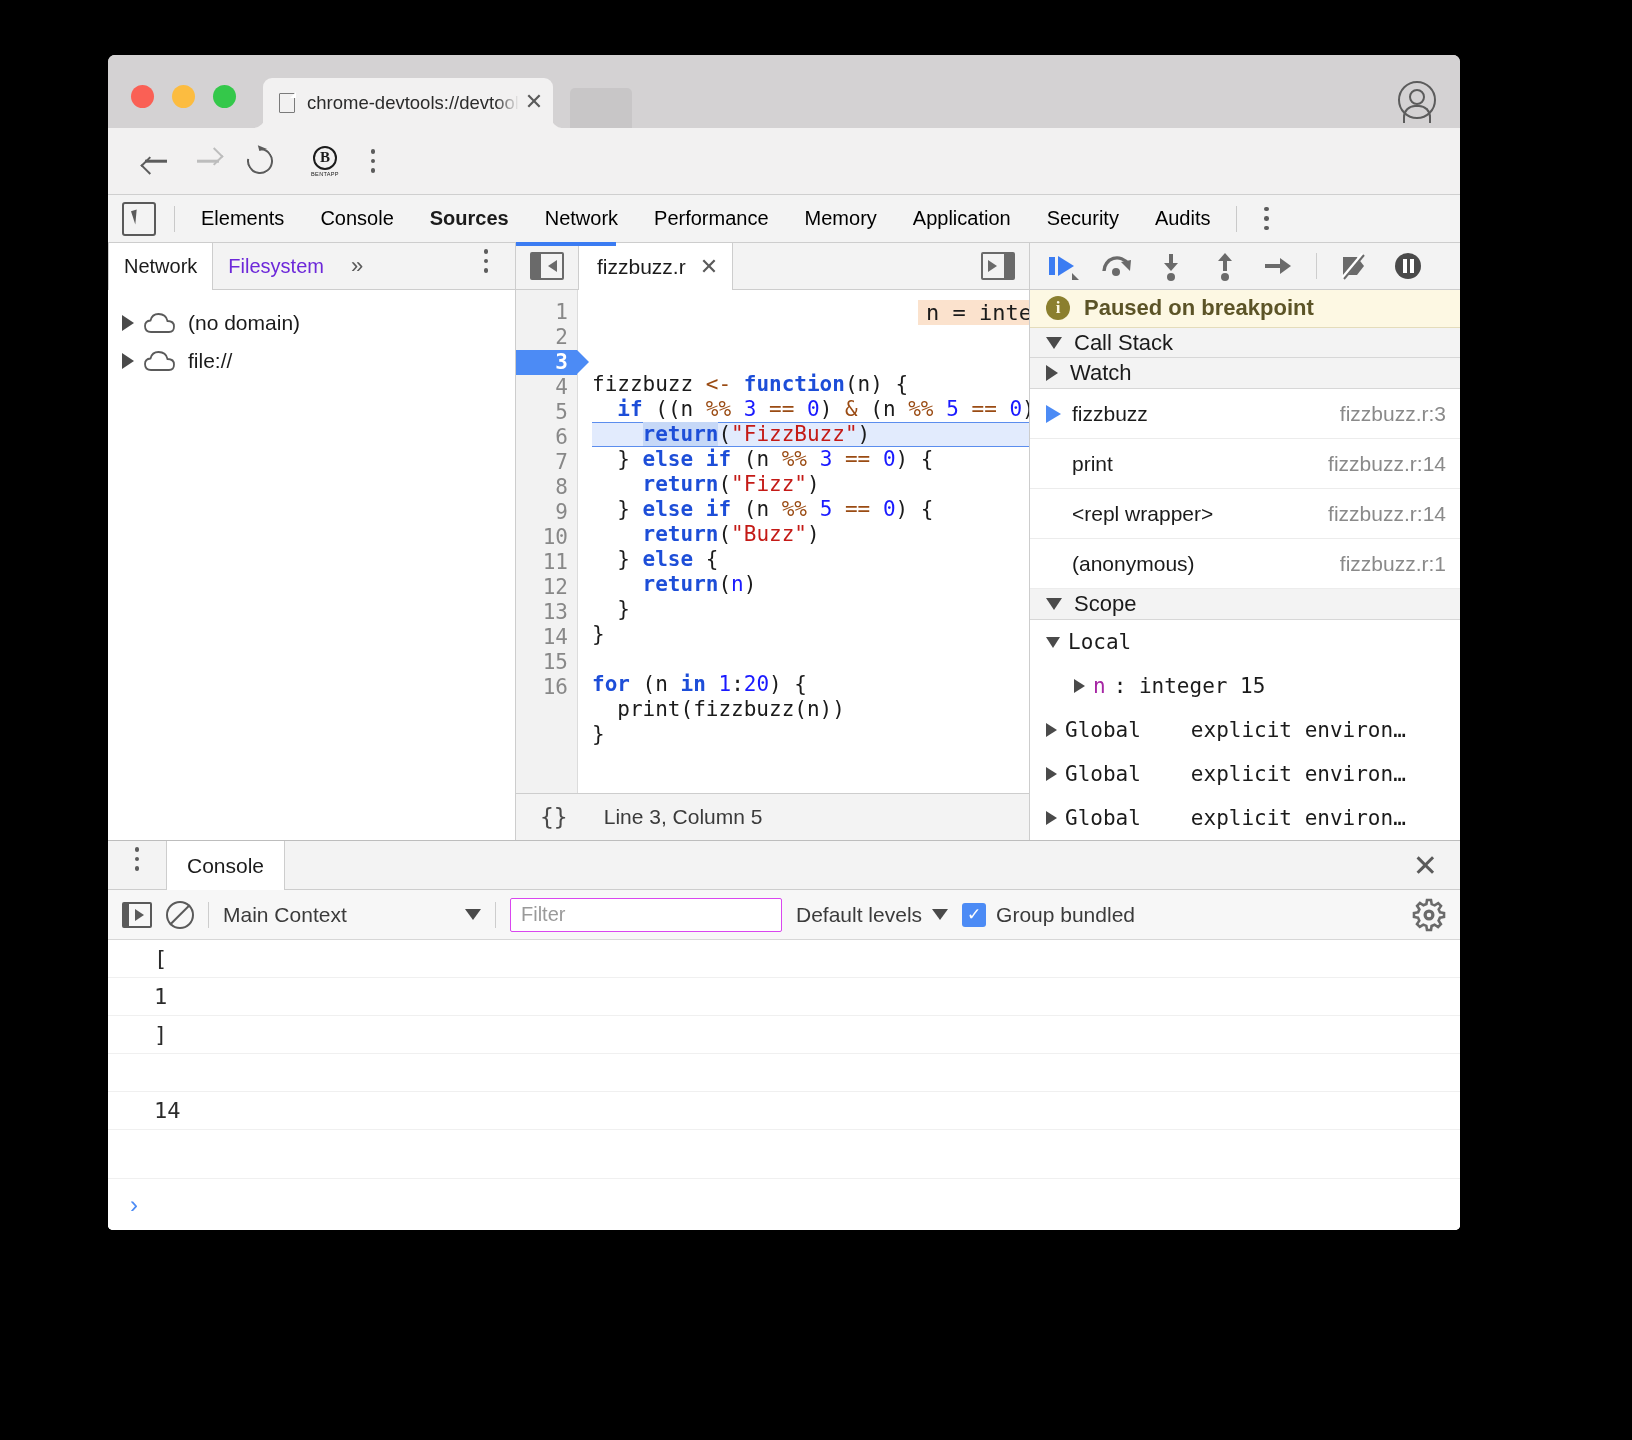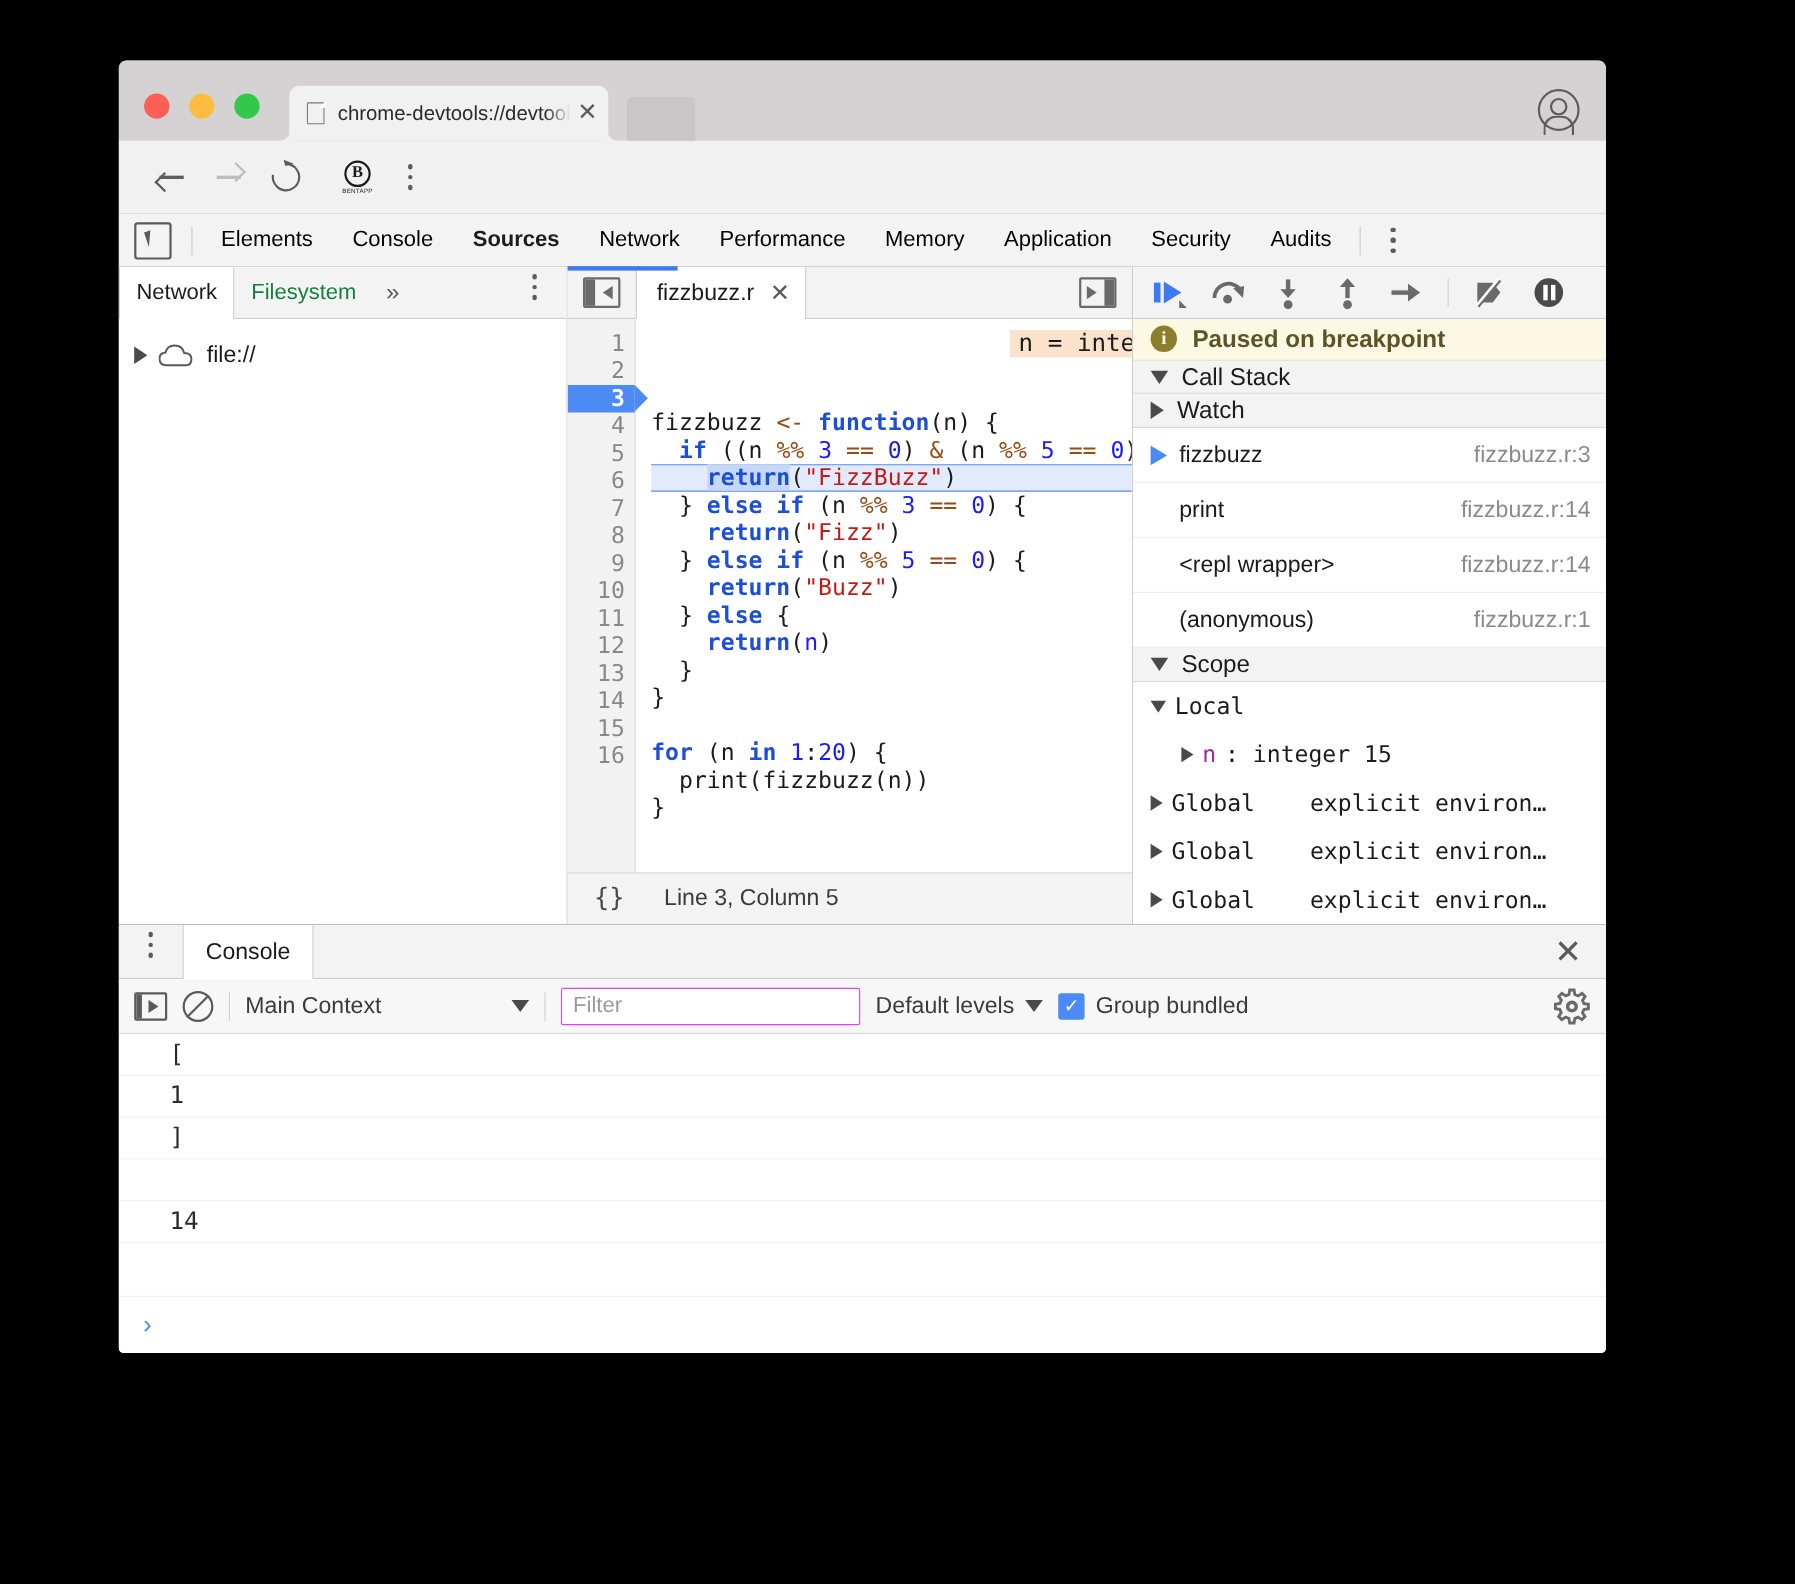--- a/index.html
+++ b/index.html
@@ -223,21 +223,21 @@
     width: 408px; flex: none;
     border-right: 1px solid #cdcdcd;
     display: flex; flex-direction: column; background: #fff;
   }
   .nav-tabbar {
     height: 47px; background: #f3f3f3;
     border-bottom: 1px solid #cdcdcd;
     display: flex; align-items: stretch; position: relative;
   }
   .nav-tab {
-    font-size: 20px; color: #15803d;
+    font-size: 20px; color: #6d28d9;
     padding: 0 15px; display: flex; align-items: center; white-space: nowrap;
   }
   .nav-tab.active {
     background: #fff; color: #1b1b1b;
     border-left: 1px solid #cdcdcd; border-right: 1px solid #cdcdcd;
     margin-bottom: -1px;
   }
   .nav-more { font-size: 22px; color: #5a5a5a; display: flex; align-items: center; padding: 0 12px; }
   .nav-tabbar .kebab-v { margin-left: auto; margin-right: 14px; }
 
@@ -516,20 +516,27 @@
           <div class="nav-tab active">Network</div>
           <div class="nav-tab">Filesystem</div>
           <div class="nav-more">»</div>
           <div class="kebab-v">
               <i></i>
               <i></i>
               <i></i>
             </div>
         </div>
         <div class="tree">
+          <div class="tree-row">
+            <div class="tri"></div>
+            <svg class="cloud-icon" viewBox="0 0 34 22">
+                <path d="M7 20 Q1 20 1 14 Q1 9 6.5 8.5 Q8 2 14.5 2 Q22 2 23.5 9 Q30 9 30 14.5 Q30 20 25 20 Z" fill="none" stroke="#5a5a5a" stroke-width="1.8"></path>
+              </svg>
+            <span>(no domain)</span>
+          </div>
           <div class="tree-row">
             <div class="tri"></div>
             <svg class="cloud-icon" viewBox="0 0 34 22">
                 <path d="M7 20 Q1 20 1 14 Q1 9 6.5 8.5 Q8 2 14.5 2 Q22 2 23.5 9 Q30 9 30 14.5 Q30 20 25 20 Z" fill="none" stroke="#5a5a5a" stroke-width="1.8"></path>
               </svg>
             <span>file://</span>
           </div>
         </div>
       </div>
 

